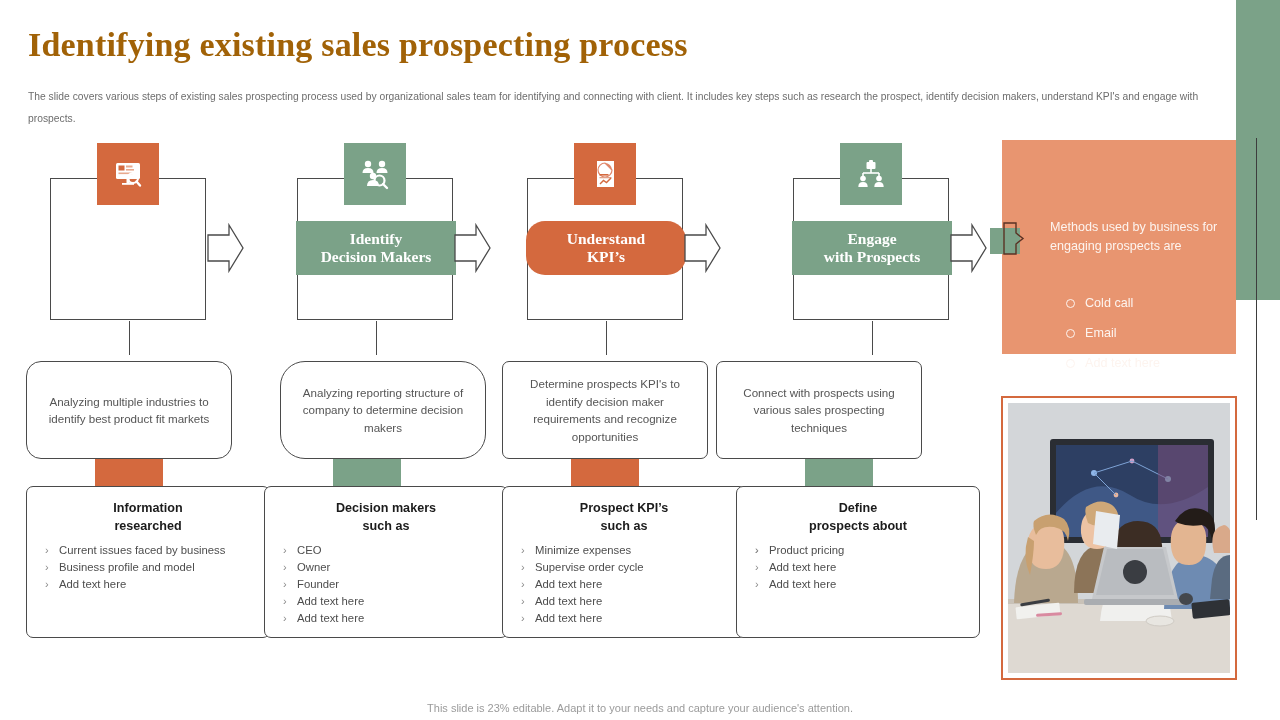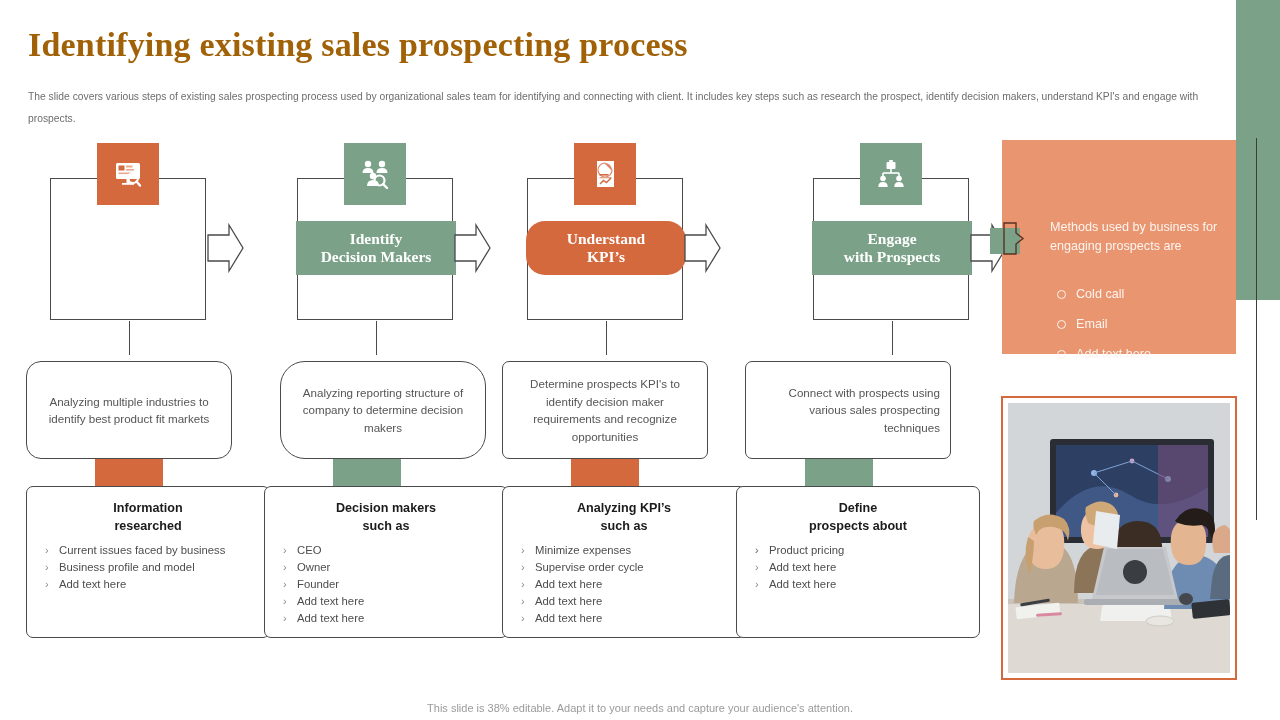--- a/index.html
+++ b/index.html
@@ -69,21 +69,21 @@
   .listbox li .chev{position:absolute;left:8px;top:0;color:#8a8a8a;font-size:11px;}
 
   
   .orange-panel{
     position:absolute;left:1002px;top:140px;width:234px;height:214px;background:#e89570;
   }
   .panel-head{
     position:absolute;left:48px;top:78px;width:170px;
     font-size:12.6px;line-height:19px;color:#fdf4ef;
   }
-  .panel-list{position:absolute;left:48px;top:142px;width:175px;margin:4px;padding:0;list-style:none;}
+  .panel-list{position:absolute;left:48px;top:142px;width:175px;margin:13px;padding:0;list-style:none;}
   .panel-list li{
     font-size:12.6px;line-height:16px;color:#fdf4ef;position:relative;padding-left:22px;margin-bottom:14px;
   }
   .panel-list li .ring{
     position:absolute;left:3px;top:4px;width:7px;height:7px;border:1.4px solid #fdf4ef;border-radius:50%;
   }
   .panel-marker{
     position:absolute;left:990px;top:228px;width:30px;height:26px;background:#7ba288;
   }
   .panel-marker-arrow{
@@ -213,33 +213,33 @@
           <polygon points="1,14 22,14 22,4 36,27 22,50 22,40 1,40" fill="#fff" stroke="#4a4a4a" stroke-width="1.3"></polygon>
         </svg>
       </div>
       <div class="stem"></div>
     </div>
   </div>
   <div class="desc" style="left:502px;">Determine prospects KPI's to identify decision maker requirements and recognize opportunities</div>
   <div class="tab-accent" style="left:571px;background:#d4693e;"></div>
   <div class="listbox" style="left:502px;">
     <h4>
-      <span>Analyzing KPI’s</span><br>
+      <span>Prospect KPI’s</span><br>
       <span>such as</span>
     </h4>
     <ul>
       <li><span class="chev">›</span><span>Minimize expenses</span></li>
       <li><span class="chev">›</span><span>Supervise order cycle</span></li>
       <li><span class="chev">›</span><span>Add text here</span></li>
       <li><span class="chev">›</span><span>Add text here</span></li>
       <li><span class="chev">›</span><span>Add text here</span></li>
     </ul>
   </div>
 
-  <div class="col" style="left:797px;padding-left:16px;">
+  <div class="col" style="left:777px;padding-left:16px;">
     <div class="stage-box">
       <div class="stage-icon" style="background:#7ba288;">
         <svg width="34" height="34" viewBox="0 0 34 34">
           <rect x="12.5" y="5" width="9" height="7" rx="1" fill="#fff"></rect>
           <rect x="15" y="3" width="4" height="2.5" rx="1" fill="#fff"></rect>
           <line x1="17" y1="12" x2="17" y2="16" stroke="#fff" stroke-width="1.6"></line>
           <line x1="9" y1="16" x2="25" y2="16" stroke="#fff" stroke-width="1.6"></line>
           <line x1="9" y1="16" x2="9" y2="19" stroke="#fff" stroke-width="1.6"></line>
           <line x1="25" y1="16" x2="25" y2="19" stroke="#fff" stroke-width="1.6"></line>
           <circle cx="9" cy="21.5" r="2.8" fill="#fff"></circle>
@@ -253,21 +253,21 @@
         <span>with Prospects</span>
       </div>
       <div class="arrow-out">
         <svg width="38" height="54" viewBox="0 0 38 54">
           <polygon points="1,14 22,14 22,4 36,27 22,50 22,40 1,40" fill="#fff" stroke="#4a4a4a" stroke-width="1.3"></polygon>
         </svg>
       </div>
       <div class="stem"></div>
     </div>
   </div>
-  <div class="desc" style="left:745px;text-align:right;">Connect with prospects using various sales prospecting techniques</div>
+  <div class="desc" style="left:716px;">Connect with prospects using various sales prospecting techniques</div>
   <div class="tab-accent" style="left:805px;background:#7ba288;"></div>
   <div class="listbox" style="left:736px;">
     <h4>
       <span>Define</span><br>
       <span>prospects about</span>
     </h4>
     <ul>
       <li><span class="chev">›</span></li>
       <li><span class="chev">›</span><span>Product pricing</span></li>
       <li><span class="chev">›</span><span>Add text here</span></li>
@@ -340,14 +340,14 @@
         <rect x="8" y="202" width="44" height="12" rx="1" fill="#f1f1ee" transform="rotate(-6 30 208)"></rect>
         <rect x="12" y="198" width="30" height="3" rx="1.5" fill="#3a3d42" transform="rotate(-10 27 199)"></rect>
         <rect x="28" y="210" width="26" height="3" rx="1.5" fill="#d98aa0" transform="rotate(-4 41 211)"></rect>
         <ellipse cx="152" cy="218" rx="14" ry="5" fill="#e8e6e1" stroke="#cfcbc4"></ellipse>
         <rect x="184" y="198" width="38" height="16" rx="2" fill="#2e3136" transform="rotate(-6 203 206)"></rect>
         <ellipse cx="178" cy="196" rx="7" ry="6" fill="#44474c"></ellipse>
       </svg>
     </div>
   </div>
 
-  <div class="footer">This slide is 38% editable. Adapt it to your needs and capture your audience's attention.</div>
+  <div class="footer">This slide is 23% editable. Adapt it to your needs and capture your audience's attention.</div>
 </div>
 
 </body></html>

